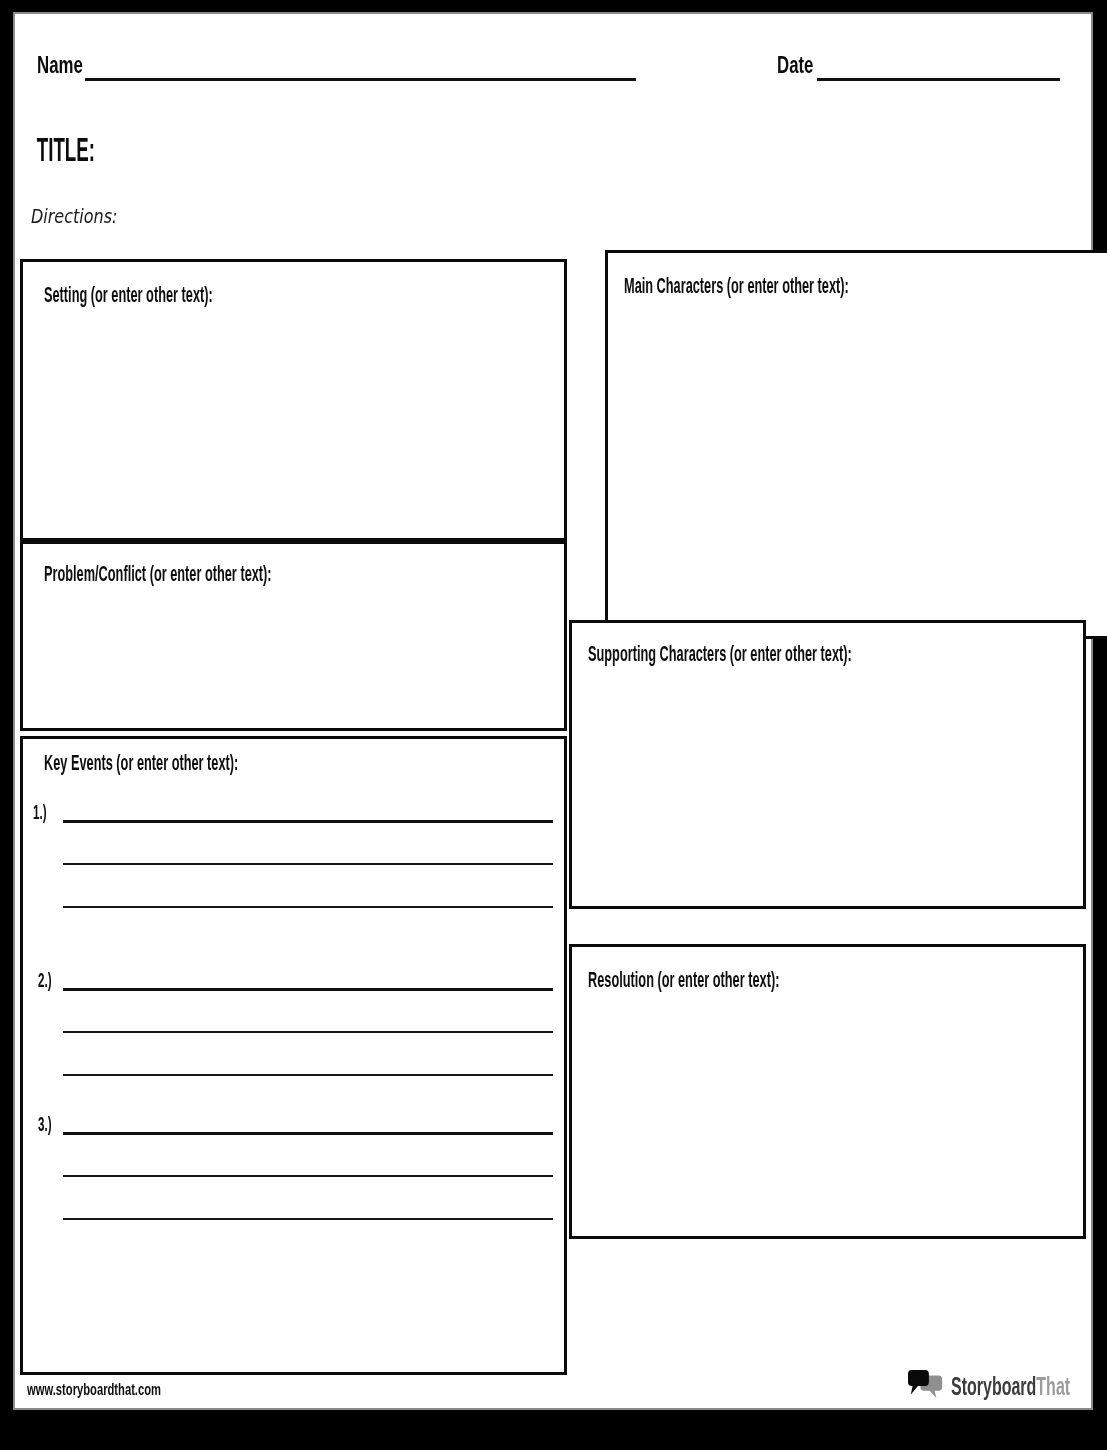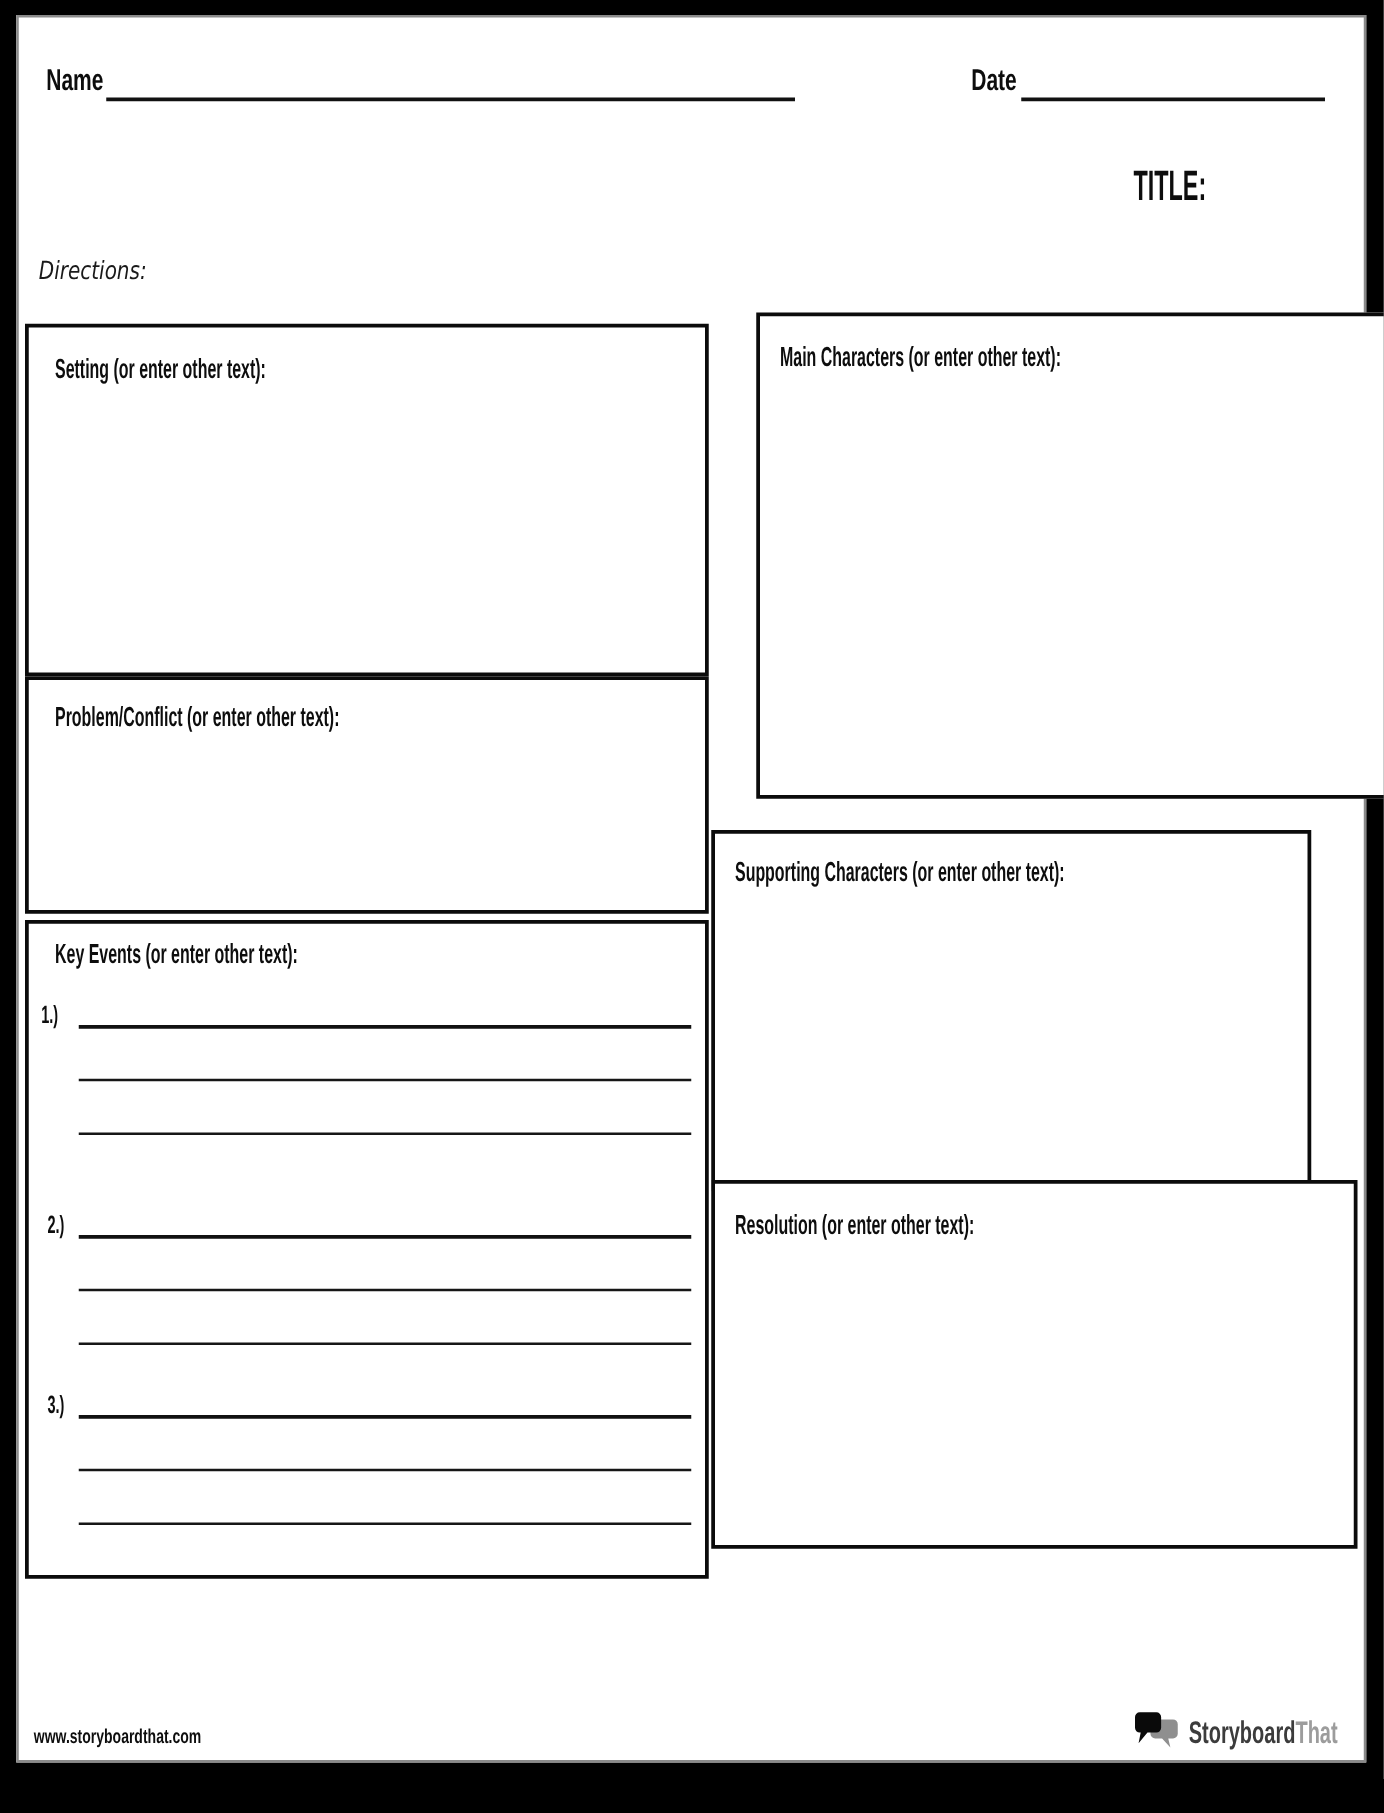--- a/index.html
+++ b/index.html
@@ -19,21 +19,21 @@
     white-space:nowrap;letter-spacing:0px;line-height:1.1;
   }
   .cond-wide{transform:scaleX(0.70);}
   .fill-line{border-top:3px solid #111;height:0;}
   .box{
     background:#fff;border:3px solid #0b0b0b;box-sizing:border-box;padding-left:44px;
   }
   .box-label{
     position:absolute;font-size:22px;
   }
-  #title-row{left:13px;top:130px;width:976px;text-align:right;}
+  #title-row{left:13px;top:130px;width:976px;text-align:left;}
   #title-row .cond-title{
     font-family:"Liberation Sans",sans-serif;font-weight:700;color:#0d0d0d;
     display:inline-block;transform:scaleX(0.55);transform-origin:50% 50%;
     font-size:34px;white-space:nowrap;
   }
   #directions-label{
     left:31px;top:204px;font-family:"DejaVu Sans",sans-serif;font-style:italic;
     font-size:20px;color:#1a1a1a;display:inline-block;
     transform:scaleX(0.80);transform-origin:0 50%;white-space:nowrap;
   }
@@ -68,21 +68,21 @@
 <span id="directions-label" class="abs">Directions:</span>
 
 <div class="abs box" style="left:20px;top:259px;width:547px;height:282px;">
   <span class="box-label cond" style="left:21px;top:21px;">Setting (or enter other text):</span>
 </div>
 
 <div class="abs box" style="left:20px;top:541px;width:547px;height:190px;text-decoration:underline;">
   <span class="box-label cond" style="left:21px;top:18px;">Problem/Conflict (or enter other text):</span>
 </div>
 
-<div class="abs box" style="left:20px;top:736px;width:547px;height:527px;">
+<div class="abs box" style="left:20px;top:736px;width:547px;height:639px;">
   <span class="box-label cond" style="left:21px;top:12px;">Key Events (or enter other text):</span>
 
   <span class="abs cond ke-num" style="left:10px;top:62px;">1.)</span>
   <div class="ke-line first" style="top:81px;"></div>
   <div class="ke-line cont" style="top:124px;"></div>
   <div class="ke-line cont" style="top:167px;"></div>
 
   <span class="abs cond ke-num" style="left:15px;top:230px;">2.)</span>
   <div class="ke-line first" style="top:249px;"></div>
   <div class="ke-line cont" style="top:292px;"></div>
@@ -91,21 +91,21 @@
   <span class="abs cond ke-num" style="left:15px;top:374px;">3.)</span>
   <div class="ke-line first" style="top:393px;"></div>
   <div class="ke-line cont" style="top:436px;"></div>
   <div class="ke-line cont" style="top:479px;"></div>
 </div>
 
 <div class="abs box" style="left:569px;top:250px;width:515px;height:389px;margin-left:36px;">
   <span class="box-label cond" style="left:16px;top:21px;">Main Characters (or enter other text):</span>
 </div>
 
-<div class="abs box" style="left:569px;top:664px;width:480px;height:289px;">
+<div class="abs box" style="left:569px;top:620px;width:517px;height:289px;">
   <span class="box-label cond" style="left:16px;top:19px;">Supporting Characters (or enter other text):</span>
 </div>
 
 <div class="abs box" style="left:569px;top:944px;width:517px;height:295px;">
   <span class="box-label cond" style="left:16px;top:21px;">Resolution (or enter other text):</span>
 </div>
 
 <span id="footer-url" class="abs cond">www.storyboardthat.com</span>
 
 <div id="logo" class="abs">

